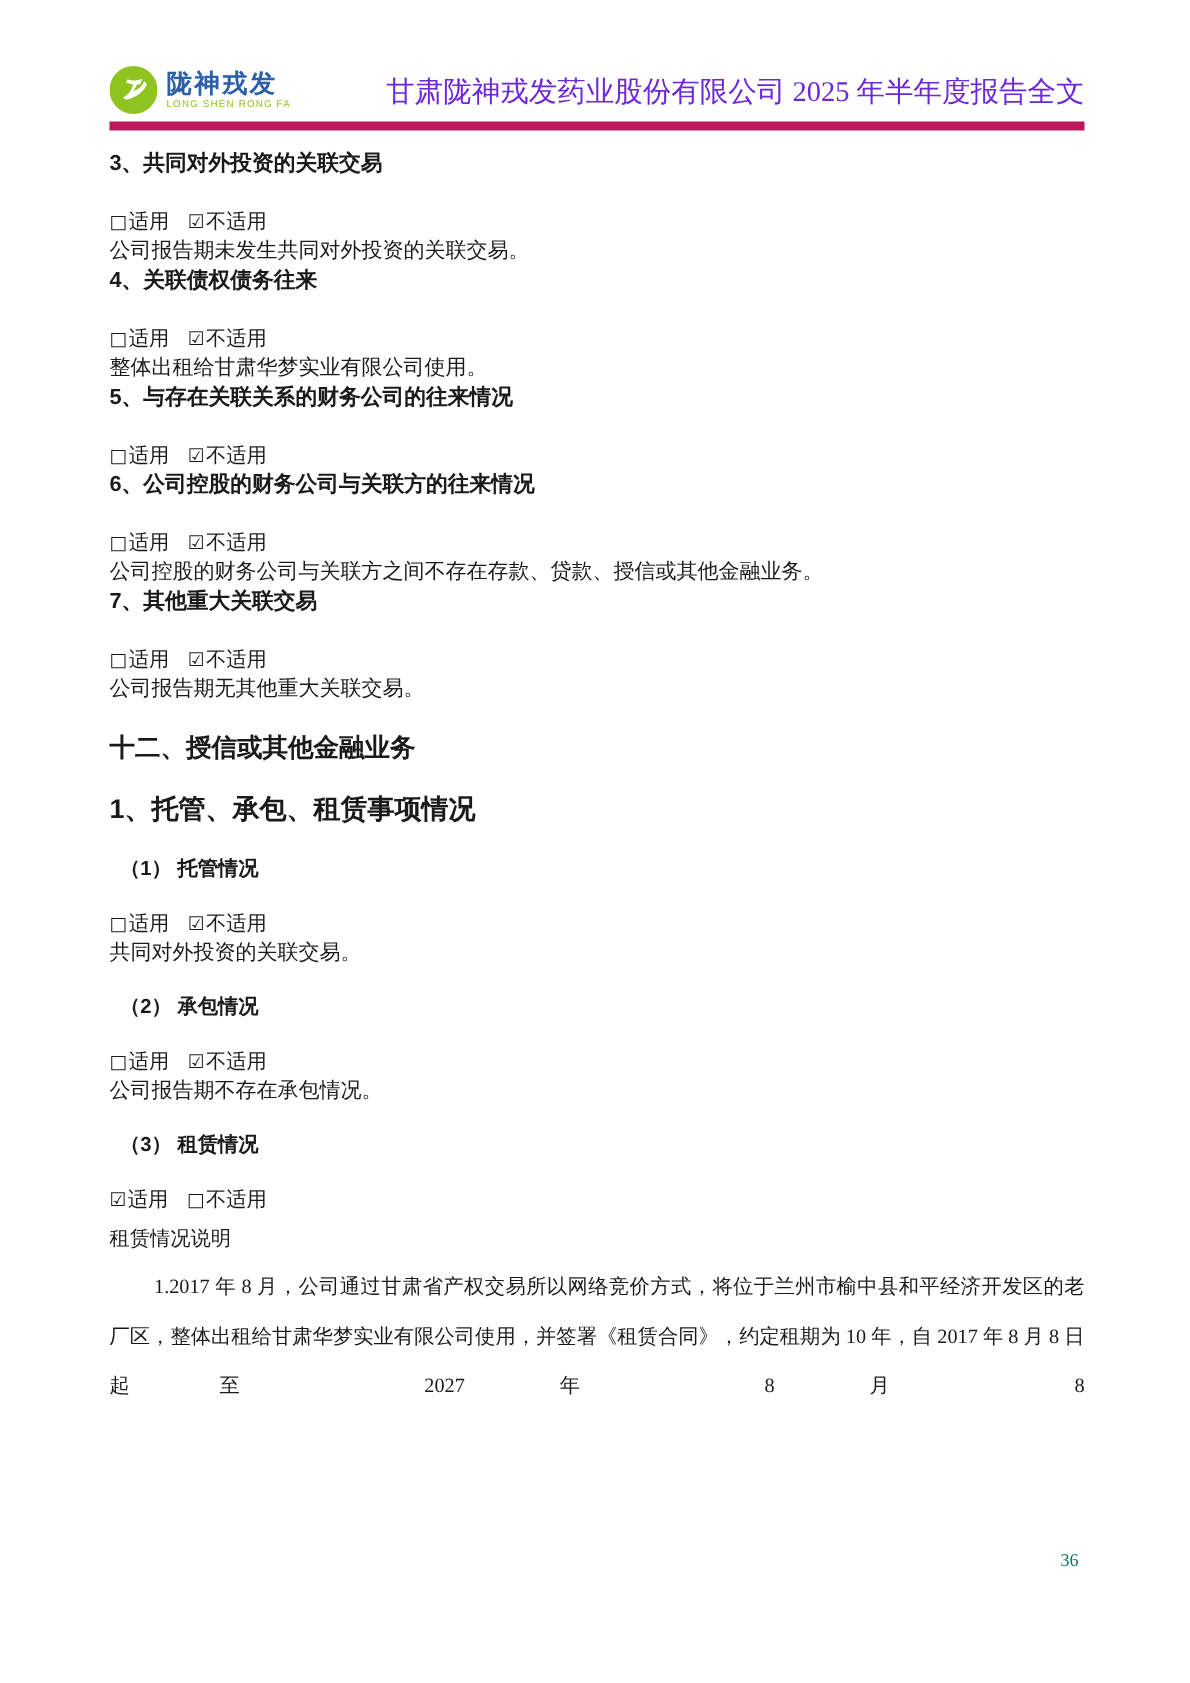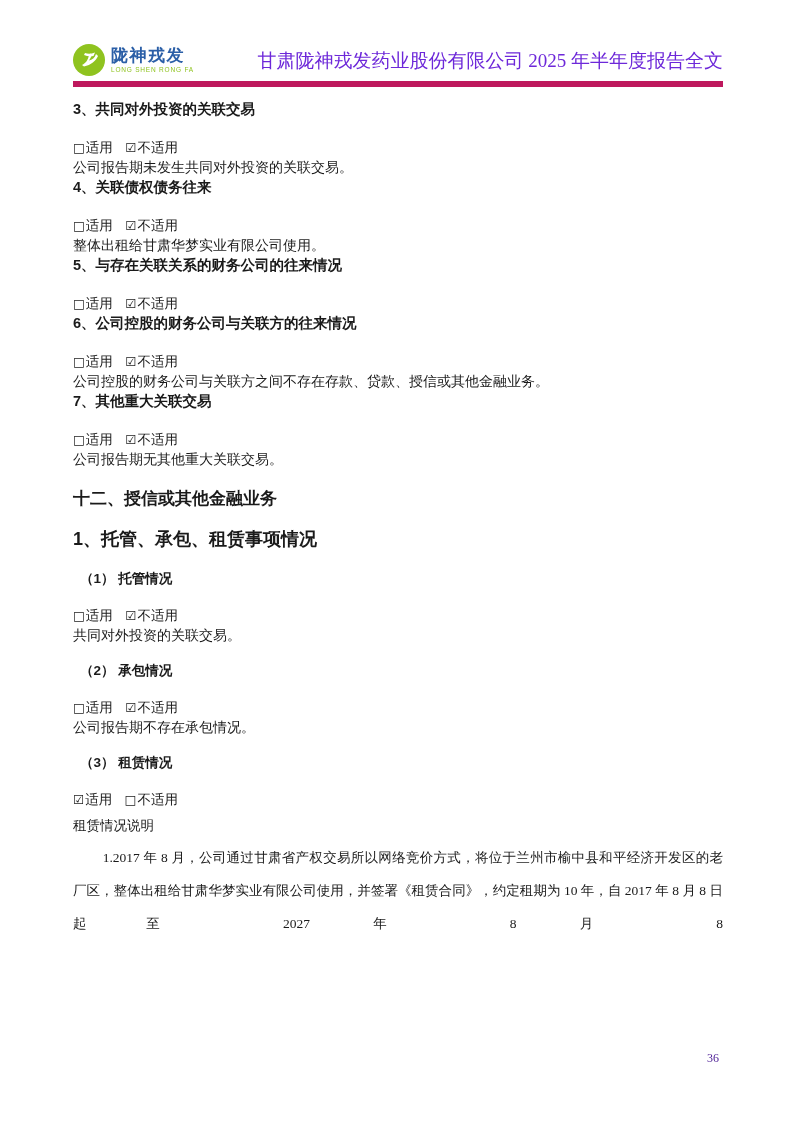--- a/index.html
+++ b/index.html
@@ -67,22 +67,22 @@
   .note-line { font-size: 13.5px; line-height: 20px; margin-top: 6px; }
   .lease-para {
     font-size: 13.5px; line-height: 33px;
     margin-top: 5px;
     text-indent: 2.2em;
     text-align: justify;
     text-align-last: justify;
     text-justify: inter-ideograph;
   }
   .page-number {
-    position: absolute; right: 74px; bottom: 56px;
-    font-size: 12px; color: #4c1d95;
+    position: absolute; right: 74px; bottom: 74px;
+    font-size: 12px; color: #0f766e;
   }
 </style>
 </head>
 <body>
 
 <div class="page-inner">
 
   <div class="header">
     <div class="logo">
       <svg class="logo-mark" viewBox="0 0 32 32">

